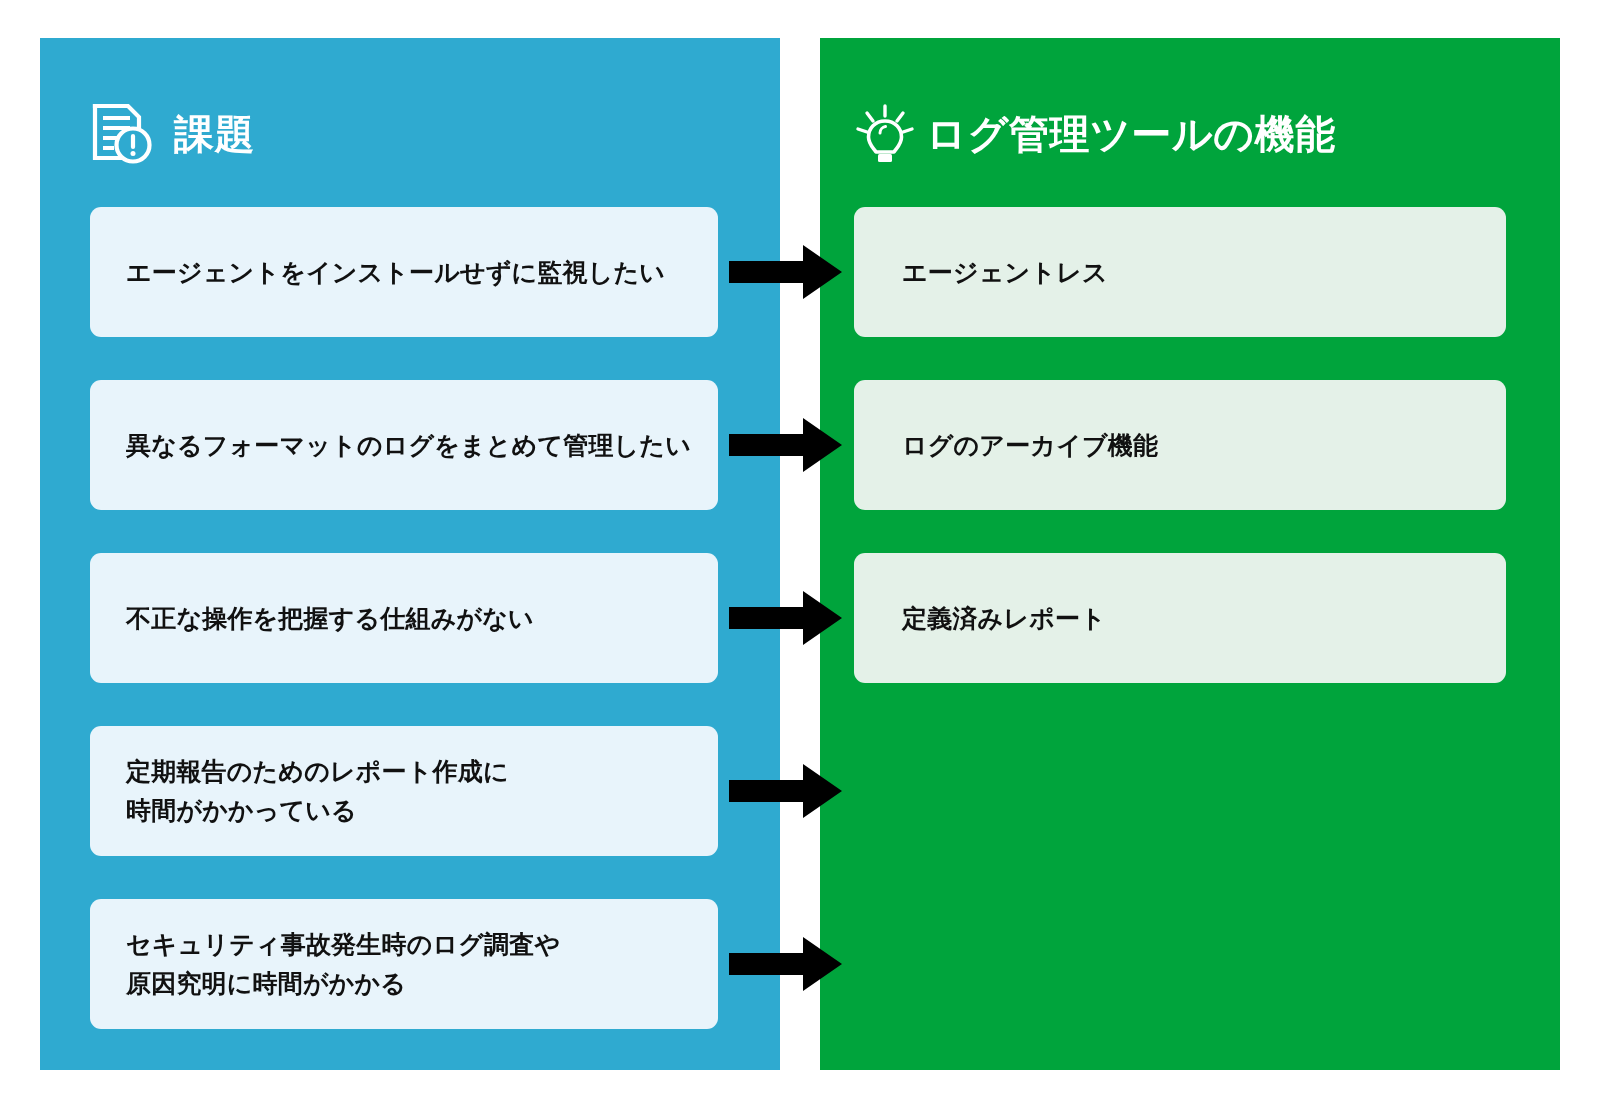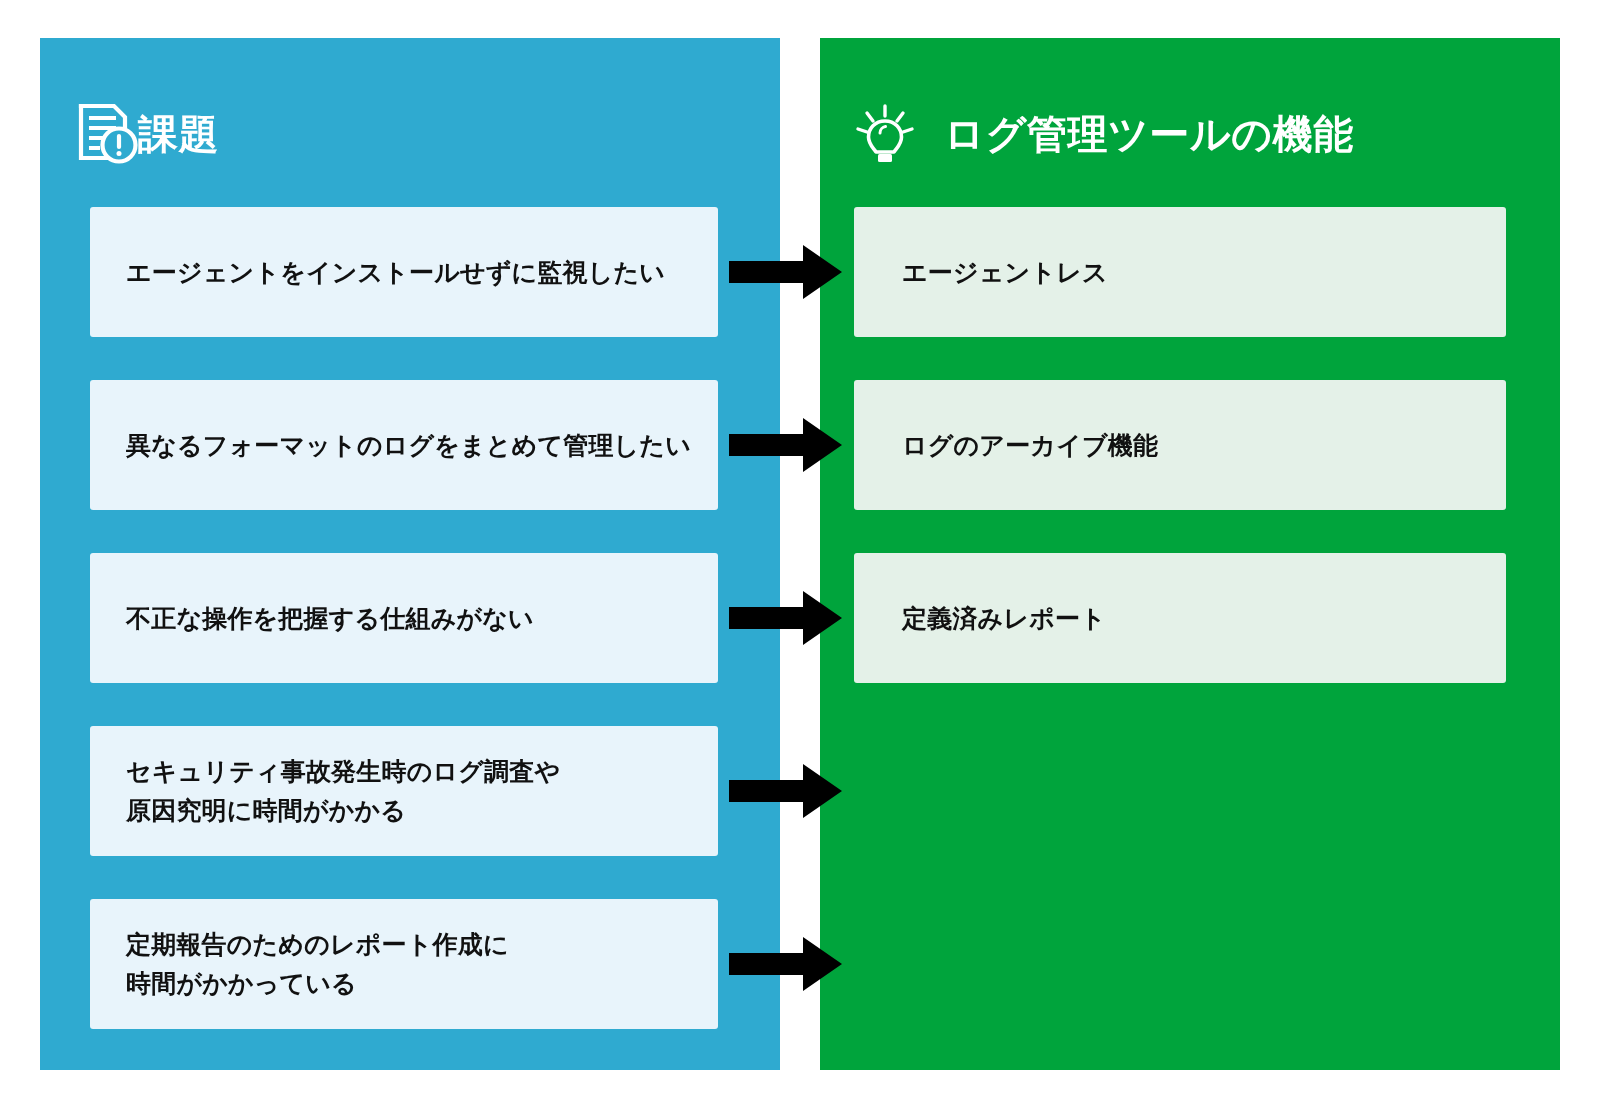--- a/index.html
+++ b/index.html
@@ -35,28 +35,29 @@
   .panel-right {
     left: 820px;
     width: 740px;
     background: #00A43C;
   }
 
   
   .panel-header {
     position: absolute;
     top: 60px;
-    left: 36px;
+    left: 50px;
     display: flex;
     align-items: center;
+    gap: 22px;
     height: 72px;
   }
   .panel-right .panel-header {
     left: 34px;
-    gap: 28px;
+    gap: 10px;
   }
   .header-icon {
     width: 62px;
     height: 62px;
     display: block;
     flex: 0 0 auto;
   }
   .header-title {
     color: #ffffff;
     font-size: 40px;
@@ -79,21 +80,21 @@
     width: 628px;
   }
   .panel-right .card-col {
     left: 34px;
     width: 652px;
   }
 
   .card {
     box-sizing: border-box;
     height: 130px;
-    border-radius: 3px;
+    border-radius: 11px;
     display: flex;
     align-items: center;
     padding: 0 0 0 36px;
   }
   .card-left {
     background: #E8F4FB;
   }
   .card-right {
     background: #E4F1E8;
     padding-left: 48px;
@@ -147,26 +148,26 @@
       <div class="card card-left">
         <span class="card-text">エージェントをインストールせずに監視したい</span>
       </div>
       <div class="card card-left">
         <span class="card-text">異なるフォーマットのログをまとめて管理したい</span>
       </div>
       <div class="card card-left">
         <span class="card-text">不正な操作を把握する仕組みがない</span>
       </div>
       <div class="card card-left">
+        <span class="card-text">定期報告のためのレポート作成に
+時間がかかっている</span>
+      </div>
+      <div class="card card-left">
         <span class="card-text">セキュリティ事故発生時のログ調査や
 原因究明に時間がかかる</span>
-      </div>
-      <div class="card card-left">
-        <span class="card-text">定期報告のためのレポート作成に
-時間がかかっている</span>
       </div>
     </div>
   </div>
 
   <div class="panel panel-right">
 
     <div class="panel-header">
       <svg class="header-icon" viewBox="0 0 62 62" aria-hidden="true">
         <line x1="31" y1="3" x2="31" y2="13" stroke="#ffffff" stroke-width="3.4" stroke-linecap="round"></line>
         <line x1="13" y1="10" x2="19" y2="18" stroke="#ffffff" stroke-width="3.4" stroke-linecap="round"></line>

